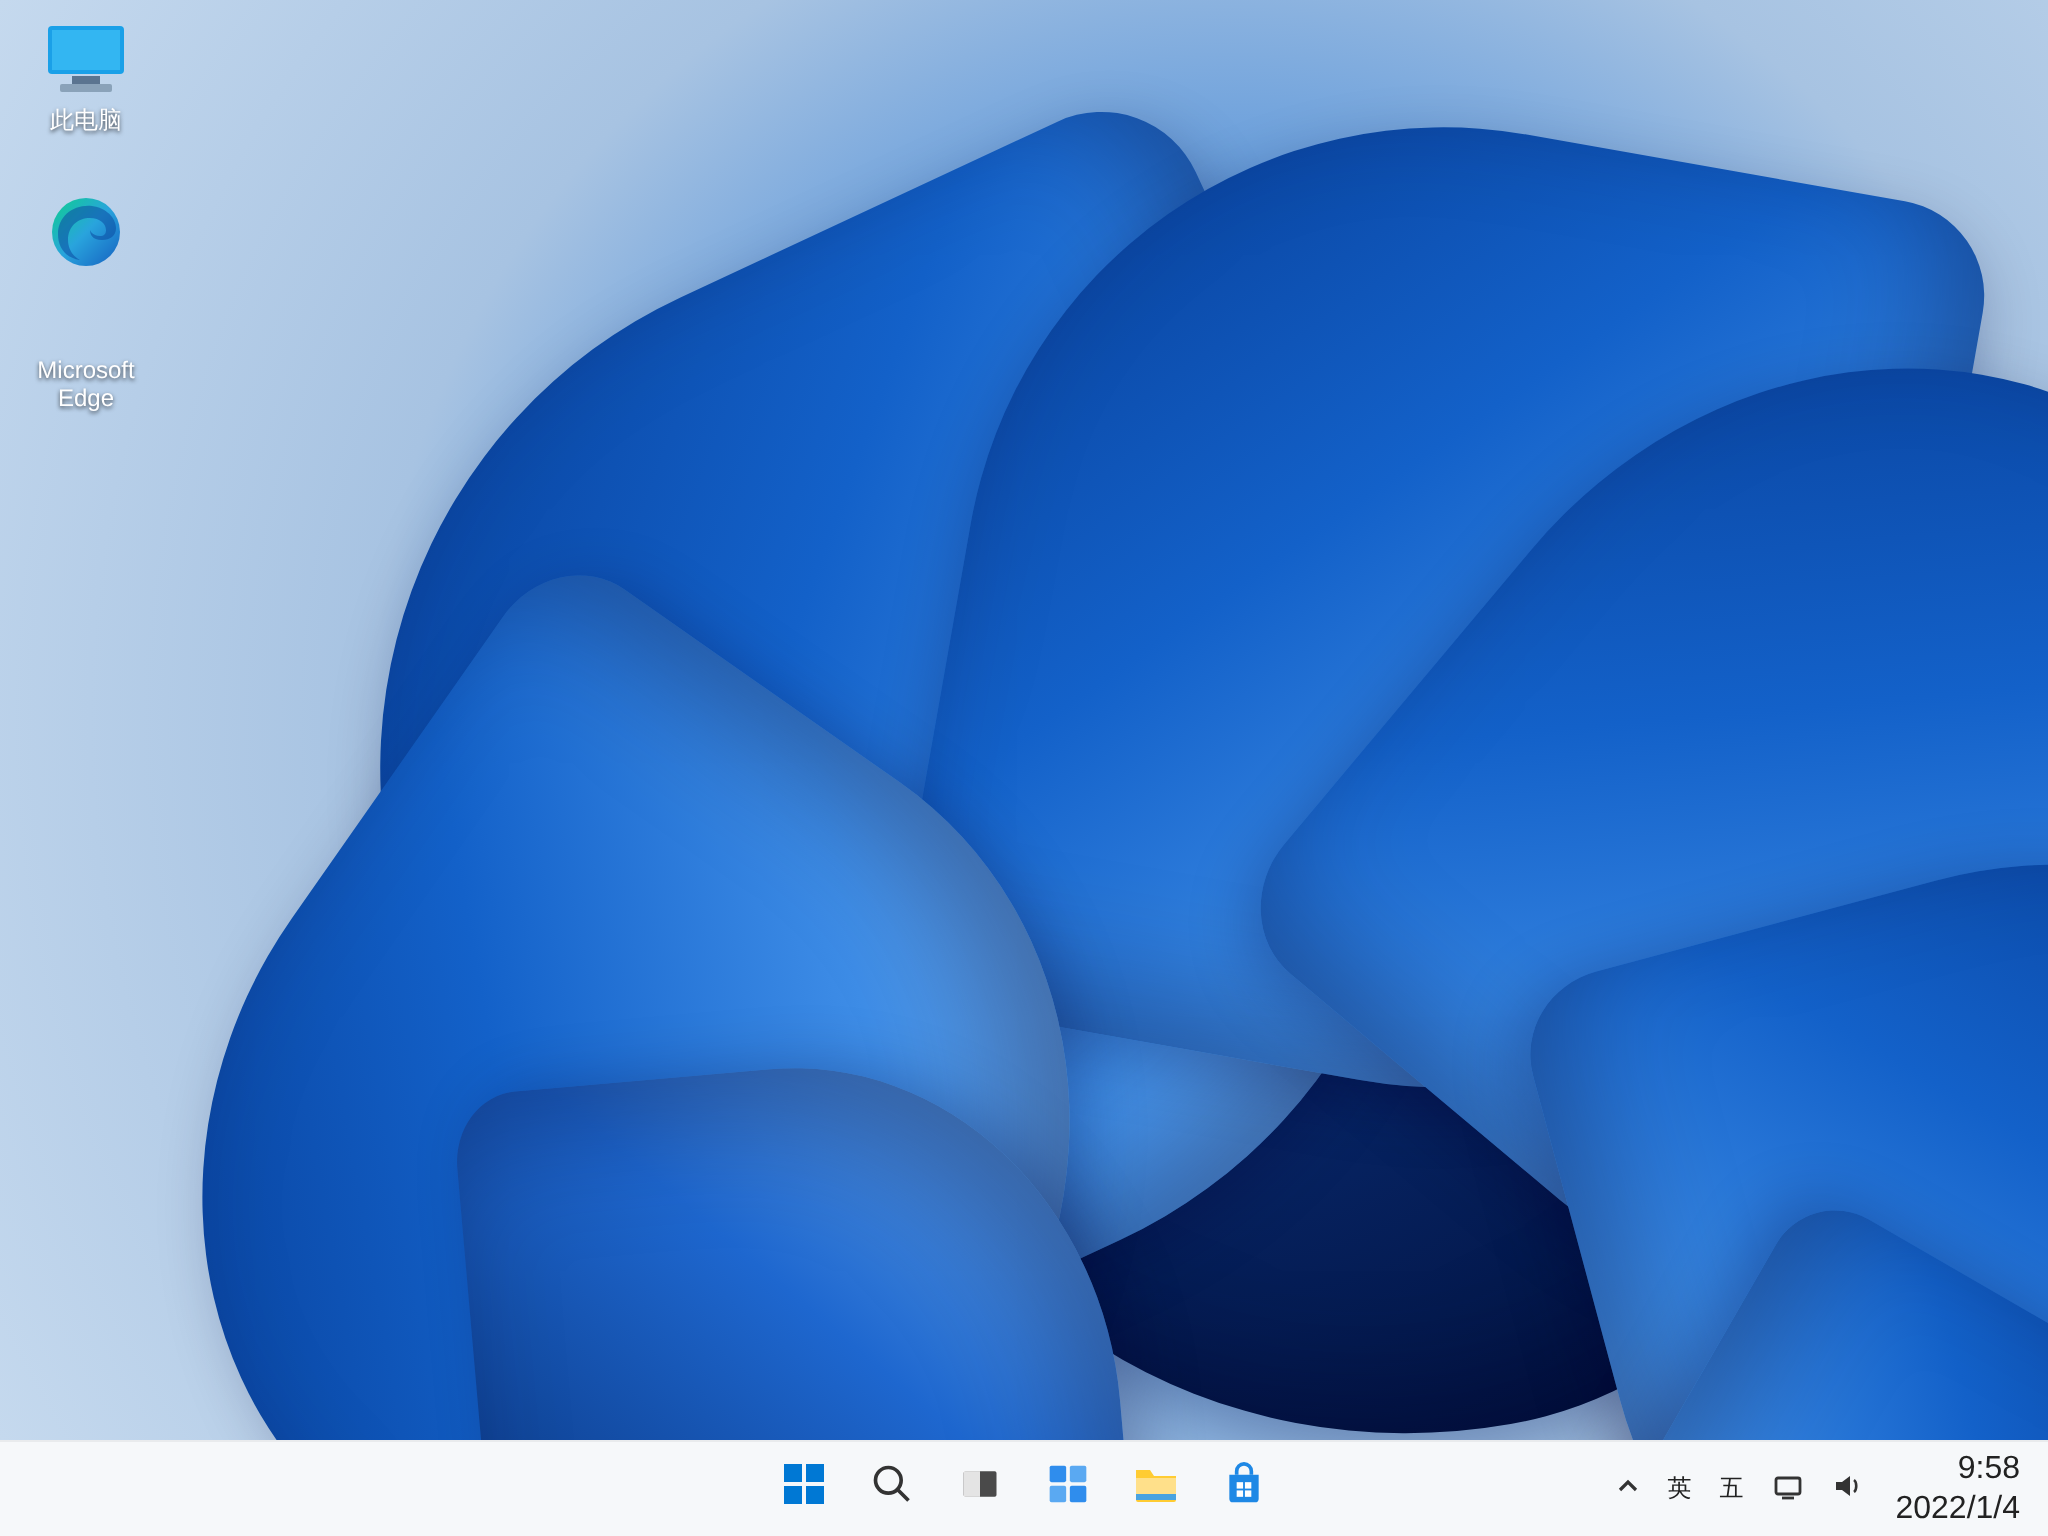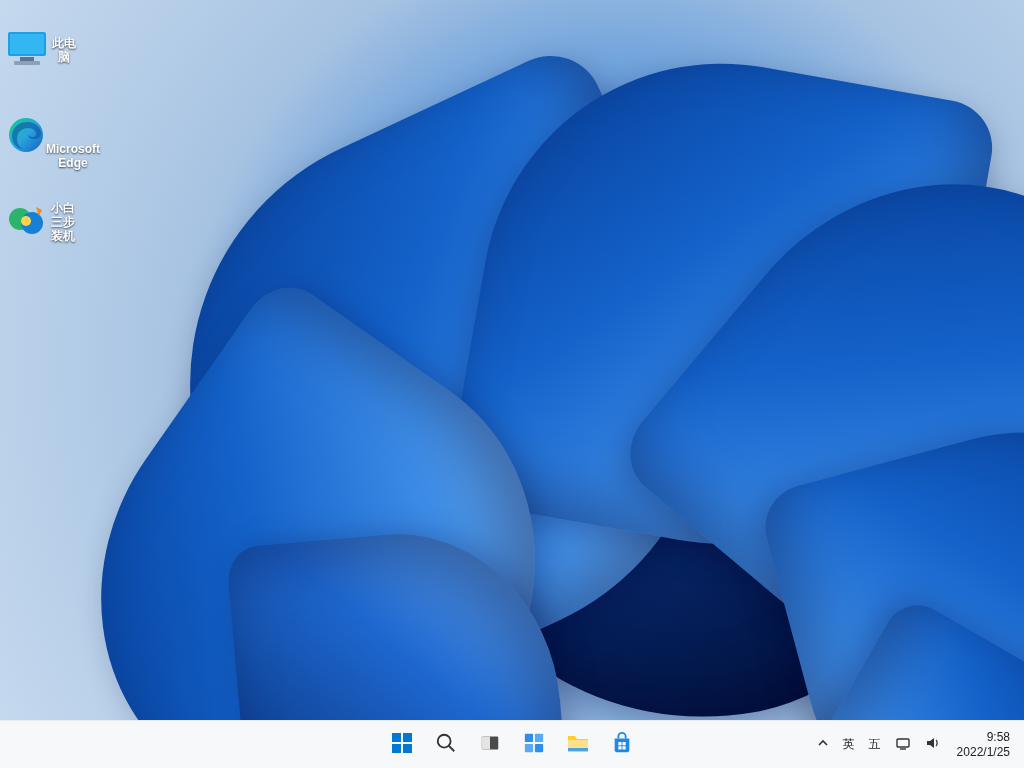--- a/index.html
+++ b/index.html
@@ -32,30 +32,29 @@
   .icons {
     position: absolute;
     top: 6px;
     left: 6px;
     width: 80px;
   }
   .dicon {
     width: 74px;
     height: 86px;
     display: flex;
-    flex-direction: row;
+    flex-direction: column;
     align-items: center;
     justify-content: flex-start;
     color: #fff;
     font-size: 12px;
     text-shadow: 0 1px 2px rgba(0,0,0,.7);
     text-align: center;
     padding-top: 4px;
     cursor: pointer;
-    font-weight: bold;
   }
   .dicon .glyph {
     width: 44px;
     height: 40px;
     display: flex;
     align-items: center;
     justify-content: center;
     margin-bottom: 4px;
   }
   .dicon .lbl { line-height: 1.15; }
@@ -108,21 +107,21 @@
     justify-content: center;
     border-radius: 4px;
     cursor: pointer;
   }
   .clock {
     display: flex;
     flex-direction: column;
     align-items: flex-end;
     line-height: 1.25;
     padding: 0 8px;
-    font-size: 12px;
+    font-size: 16px;
   }
 </style>
 </head>
 <body>
 
 <div class="desktop">
 
   <div class="bloom">
     <div class="petal" style="left:300px; top:260px; width:460px; height:420px; transform:rotate(-10deg); border-radius:30% 60% 40% 60%; background:radial-gradient(circle at 40% 30%, #0a2f7a, #000c33);"></div>
     <div class="petal" style="left:120px; top:60px;  width:520px; height:520px; transform:rotate(-25deg);"></div>
@@ -160,31 +159,20 @@
             </linearGradient>
           </defs>
           <circle cx="20" cy="20" r="17" fill="url(#eg1)"></circle>
           <path d="M6 21c0-9 8-15 17-14 7 .8 12 6 12 11 0 4-3 6-7 6-5 0-6-3-6-5 0 0 1 3 5 3 2 0 3-1 3-3 0-3-3-6-8-6-6 0-11 4-11 11 0 4 2 8 6 10-7-1-11-6-11-13z" fill="#0b4aa0" opacity=".55"></path>
         </svg>
       </div>
       <div class="lbl" style="white-space:pre;margin-top:39px;">Microsoft
 Edge</div>
     </div>
 
-    <div class="dicon">
-      <div class="glyph">
-        <svg width="40" height="40" viewBox="0 0 40 40">
-          <circle cx="14" cy="18" r="11" fill="#2bb56a"></circle>
-          <circle cx="26" cy="22" r="11" fill="#1580d6"></circle>
-          <circle cx="20" cy="20" r="5" fill="#ffd34d"></circle>
-          <path d="M30 6 l6 3 -3 6 z" fill="#f28c1b"></path>
-        </svg>
-      </div>
-      <div class="lbl">小白三步装机</div>
-    </div>
 
   </div>
 </div>
 
 <div class="taskbar">
 
   <div class="tb-center">
 
     <div class="tbbtn">
       <span>
@@ -276,16 +264,16 @@
     <div class="tray-item">
       <span>
         <svg width="16" height="16" viewBox="0 0 16 16" fill="#333">
           <path d="M2 6h3l4-3v10l-4-3H2z"></path>
           <path d="M11 5c1.5 1 1.5 5 0 6" fill="none" stroke="#333" stroke-width="1.3"></path>
         </svg>
       </span>
     </div>
     <div class="tray-item clock">
       <span>9:58</span>
-      <span>2022/1/25</span>
+      <span>2022/1/4</span>
     </div>
   </div>
 </div>
 
 </body></html>

